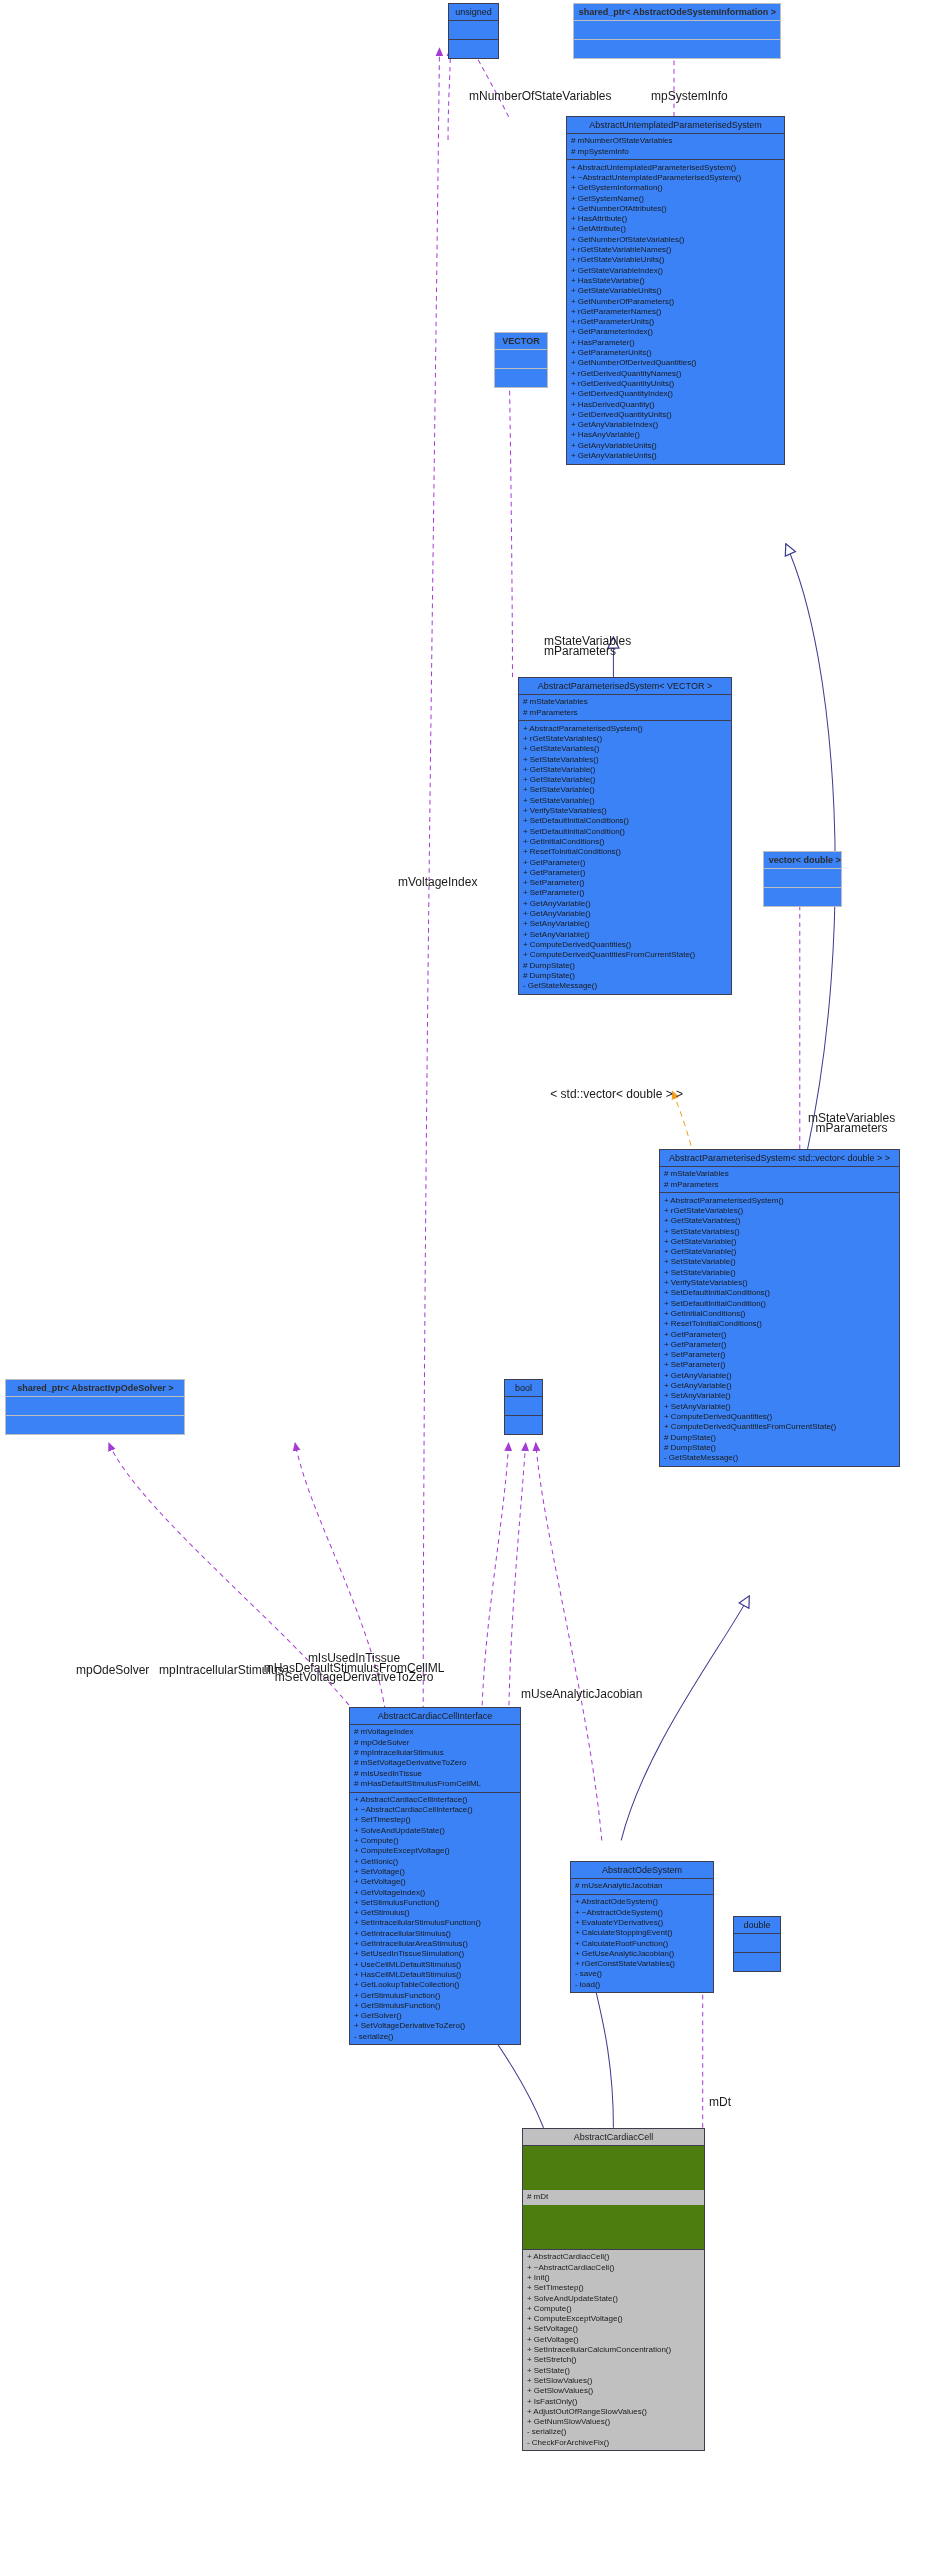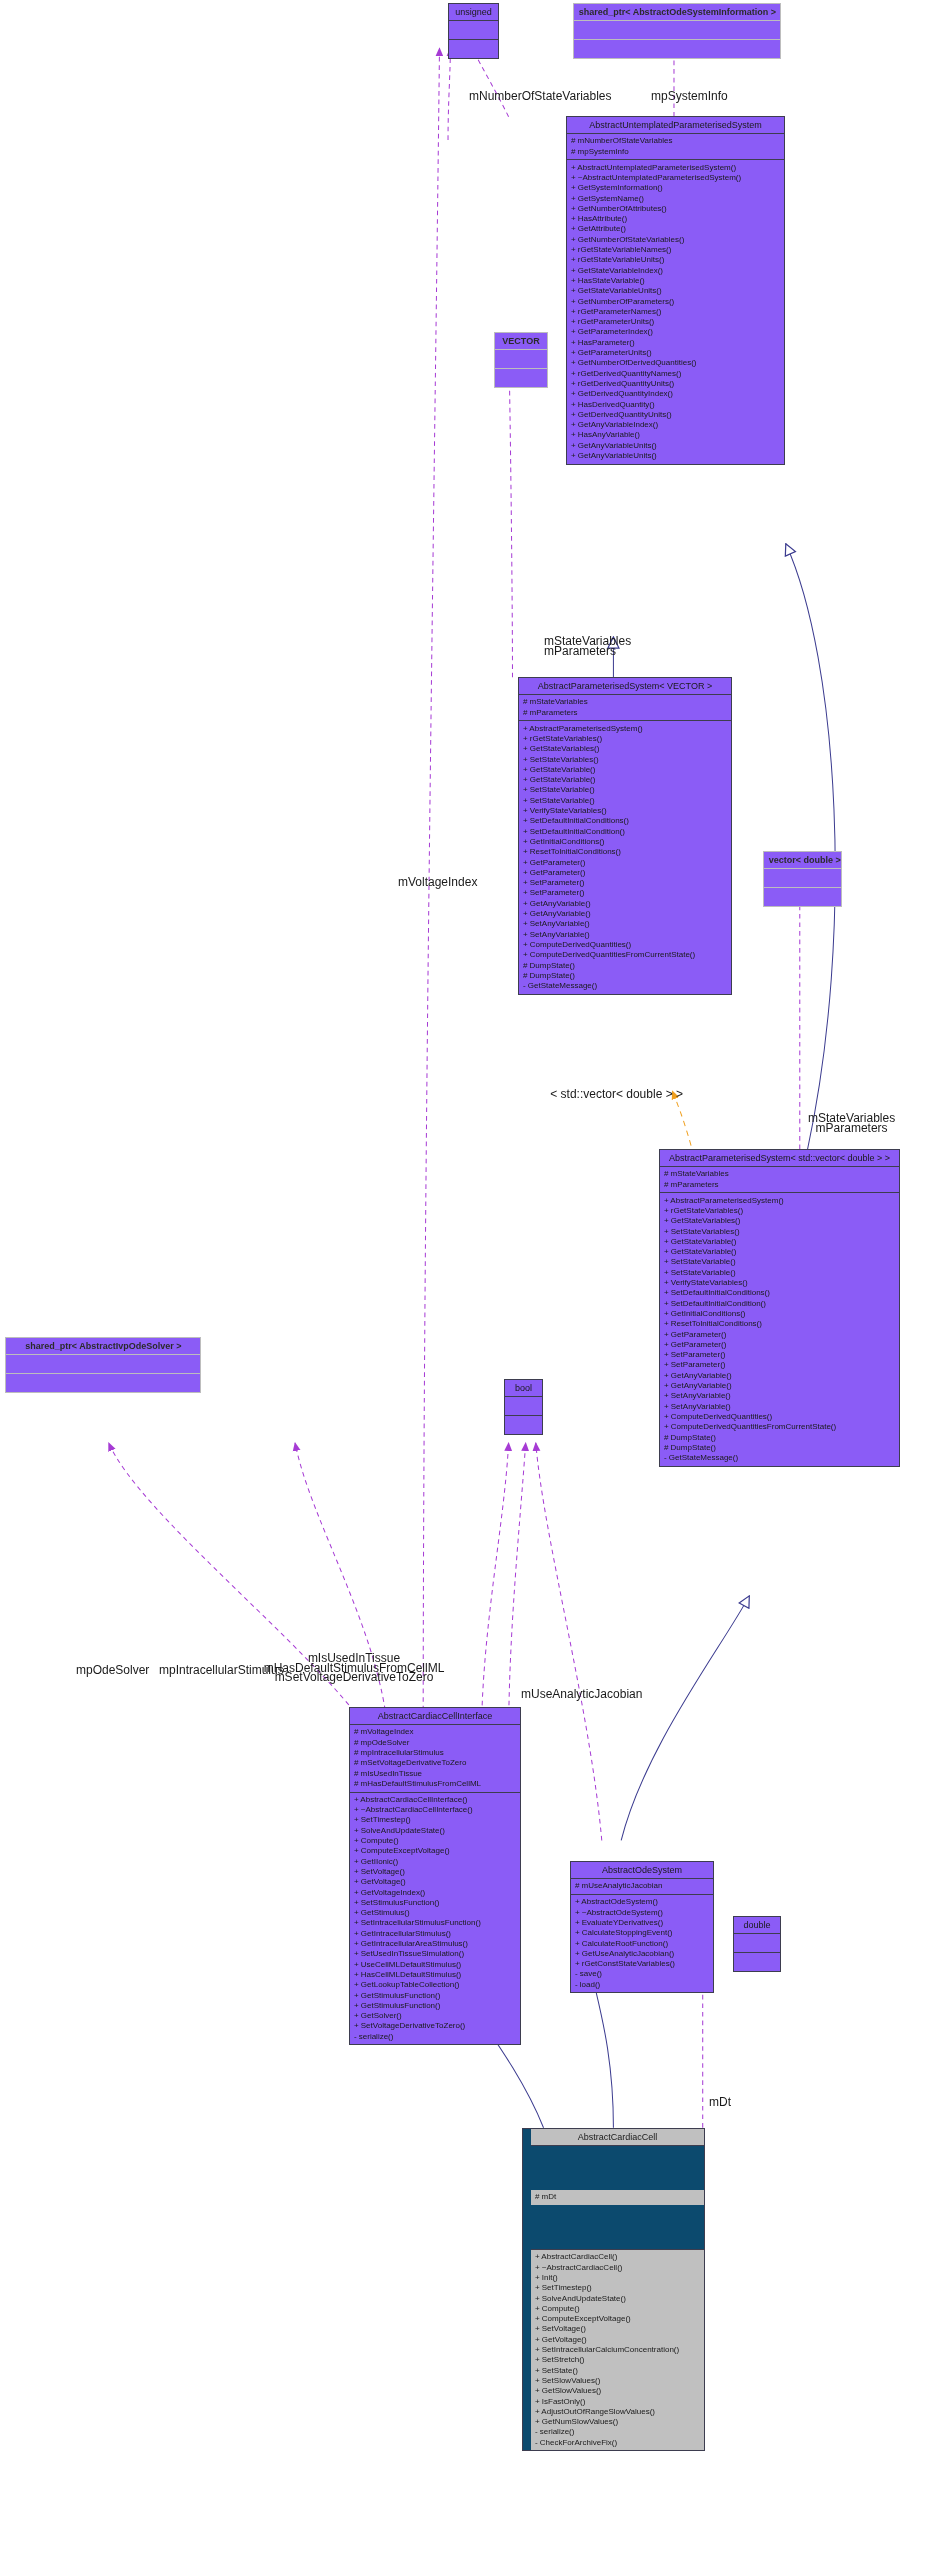--- a/index.html
+++ b/index.html
@@ -1,38 +1,38 @@
 <!DOCTYPE html>
 <html style="font-size:12.4px"><head>
 <meta charset="utf-8">
 <style>
   html,body{margin:0;padding:0;background:#ffffff;}
   body{font-family:"Liberation Sans","DejaVu Sans",sans-serif;}
   #canvas{position:relative;width:931px;height:2576px;background:#ffffff;overflow:hidden;}
   svg.edges{position:absolute;left:0;top:0;width:931px;height:2576px;pointer-events:none;}
 
-  .node{position:absolute;box-sizing:border-box;background:#8b5cf6;}
+  .node{position:absolute;box-sizing:border-box;background:#3b82f6;}
   .node .title{
     text-align:center;font-size:9px;color:#1a1a1a;
     padding:3.1px 4.7px;white-space:nowrap;
   }
   .node .sect{padding:2.3px 3.9px;}
   .node .row{font-size:8px;color:#1a1a1a;white-space:nowrap;line-height:10.3px;}
 
   
   .solid{border:0.8px solid #3d3d4f;}
   .solid > .title{border-bottom:0.8px solid #3d3d4f;font-size:9px;}
   .solid > .sect + .sect{border-top:0.8px solid #3d3d4f;}
   
   .ghost{border:0.8px solid #bdbdbd;}
   .ghost > .title{border-bottom:0.8px solid #bdbdbd;font-weight:bold;}
   .ghost > .sect + .sect{border-top:0.8px solid #bdbdbd;}
   .ghost .title{color:#2b2b2b;}
 
-  .highlight{background:#0c4a6e;padding-left:8px;}
+  .highlight{background:#4d7c0f;}
   .highlight > .title{background:#c0c0c0;}
   .highlight > .sect{background:#c0c0c0;margin-top:44px;}
 
   .empty{height:13.2px;}
 
   .elabel{
     position:absolute;font-size:12px;color:#1a1a1a;
     white-space:nowrap;line-height:9.7px;
   }
   .elabel.center{text-align:center;}
@@ -222,21 +222,21 @@
         <div class="row">+ SetAnyVariable()</div>
         <div class="row">+ SetAnyVariable()</div>
         <div class="row">+ ComputeDerivedQuantities()</div>
         <div class="row">+ ComputeDerivedQuantitiesFromCurrentState()</div>
         <div class="row"># DumpState()</div>
         <div class="row"># DumpState()</div>
         <div class="row">- GetStateMessage()</div>
       </div>
   </div>
 
-  <div class="node ghost" style="left:5.4px;top:1337px;width:196px;">
+  <div class="node ghost" style="left:5.4px;top:1379px;width:180px;">
     <div class="title">shared_ptr&lt; AbstractIvpOdeSolver &gt;</div>
     <div class="sect empty"></div>
     <div class="sect empty"></div>
   </div>
 
 
   <div class="node solid" style="left:504px;top:1379px;width:39px;">
     <div class="title">bool</div>
     <div class="sect empty"></div>
     <div class="sect empty"></div>

